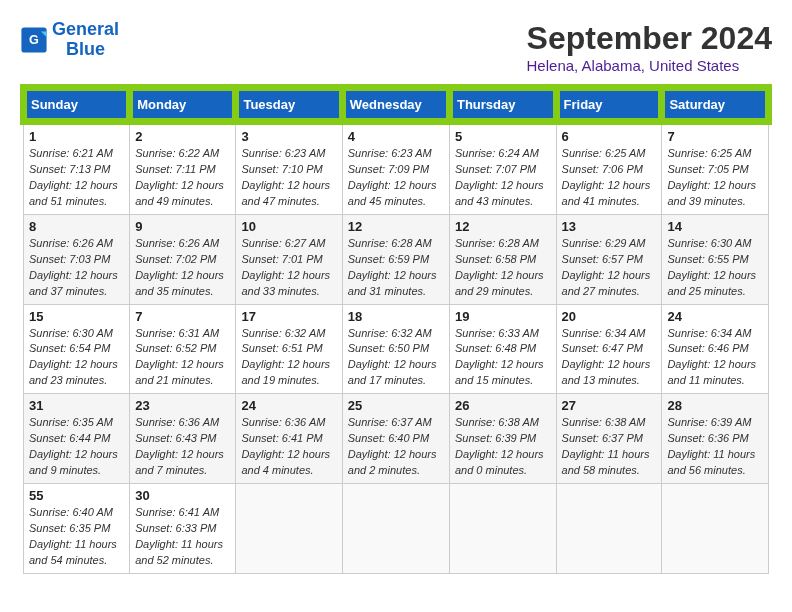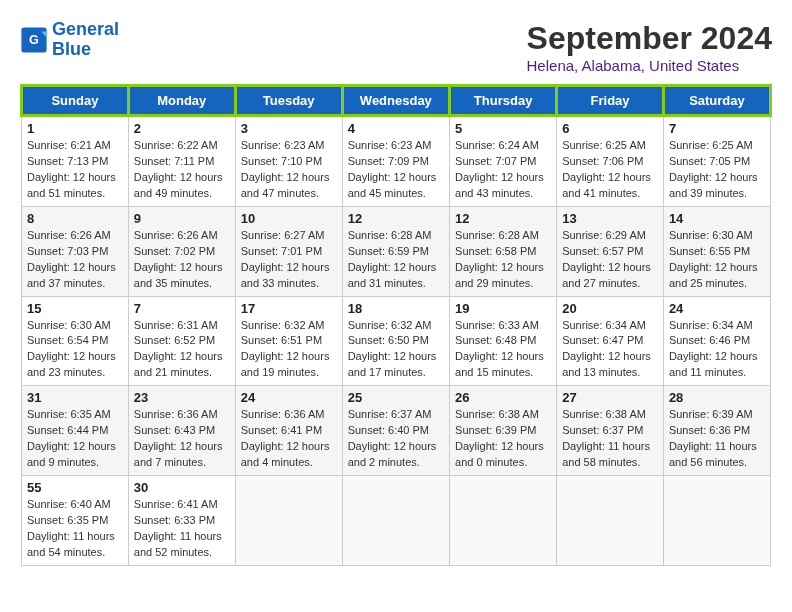--- a/index.html
+++ b/index.html
@@ -18,20 +18,21 @@
     }
     .logo {
       display: flex;
       align-items: center;
     }
     .logo-text {
       font-size: 18px;
       font-weight: bold;
       color: #333;
       line-height: 1.1;
+      text-align: center;
     }
     .logo-text span {
       color: #1565c0;
     }
     .logo-icon {
       width: 28px;
       height: 28px;
       margin-right: 4px;
     }
     .title-block {
@@ -47,24 +48,24 @@
     }
     .calendar {
       width: 100%;
       border-collapse: collapse;
       font-size: 11px;
     }
     .calendar thead tr th {
       background-color: #1565c0;
       color: #fff;
       padding: 6px 4px;
-      text-align: center;
+      text-align: left;
       font-size: 13px;
       font-weight: bold;
-      border: 3px solid #84cc16;
+      border: 7px solid #84cc16;
     }
     .calendar tbody tr td {
       border: 1px solid #ccc;
       vertical-align: top;
       padding: 4px 5px;
       width: 108px;
       min-height: 80px;
       background: #fff;
     }
     .calendar tbody tr:nth-child(even) td {
@@ -73,20 +74,21 @@
     .day-num {
       font-size: 13px;
       font-weight: bold;
       color: #222;
       display: block;
       margin-bottom: 2px;
     }
     .day-info {
       color: #333;
       line-height: 1.45;
+      font-style: italic;
     }
     td.empty {
       background: #f9f9f9 !important;
     }
   </style>
 </head>
 <body>
 
 <div class="header-area">
   <div class="logo">

